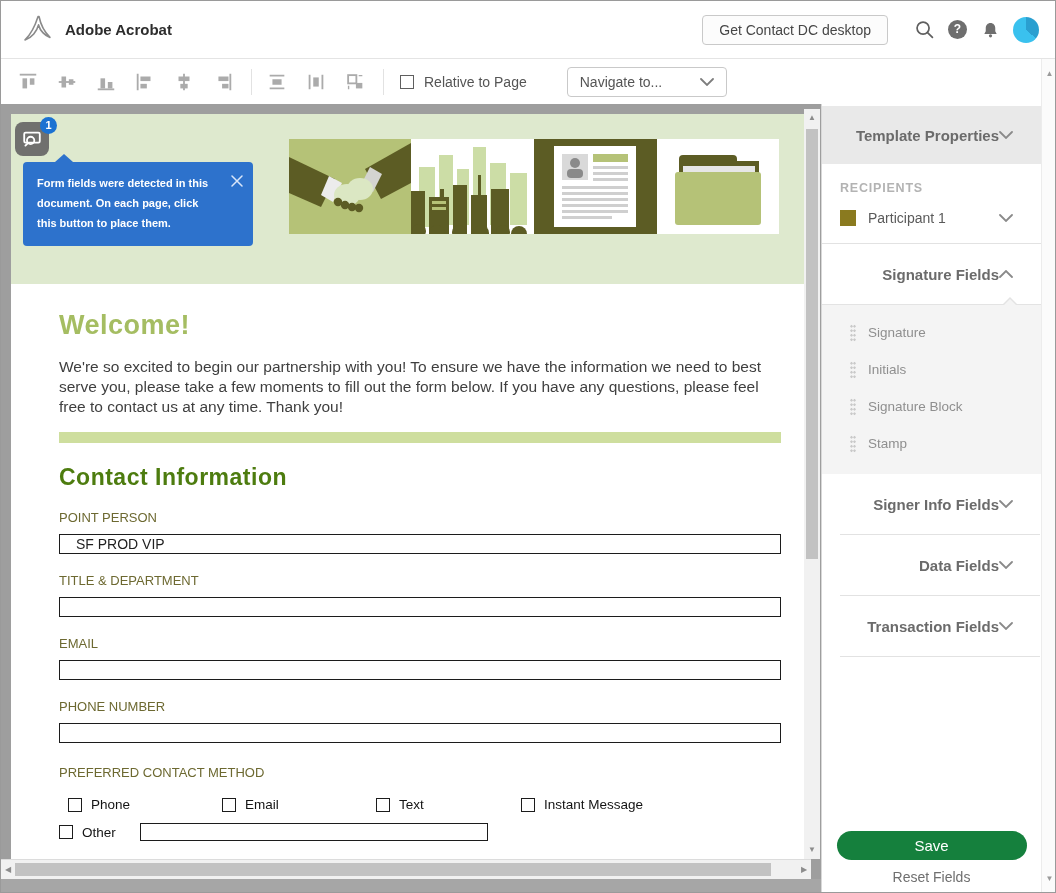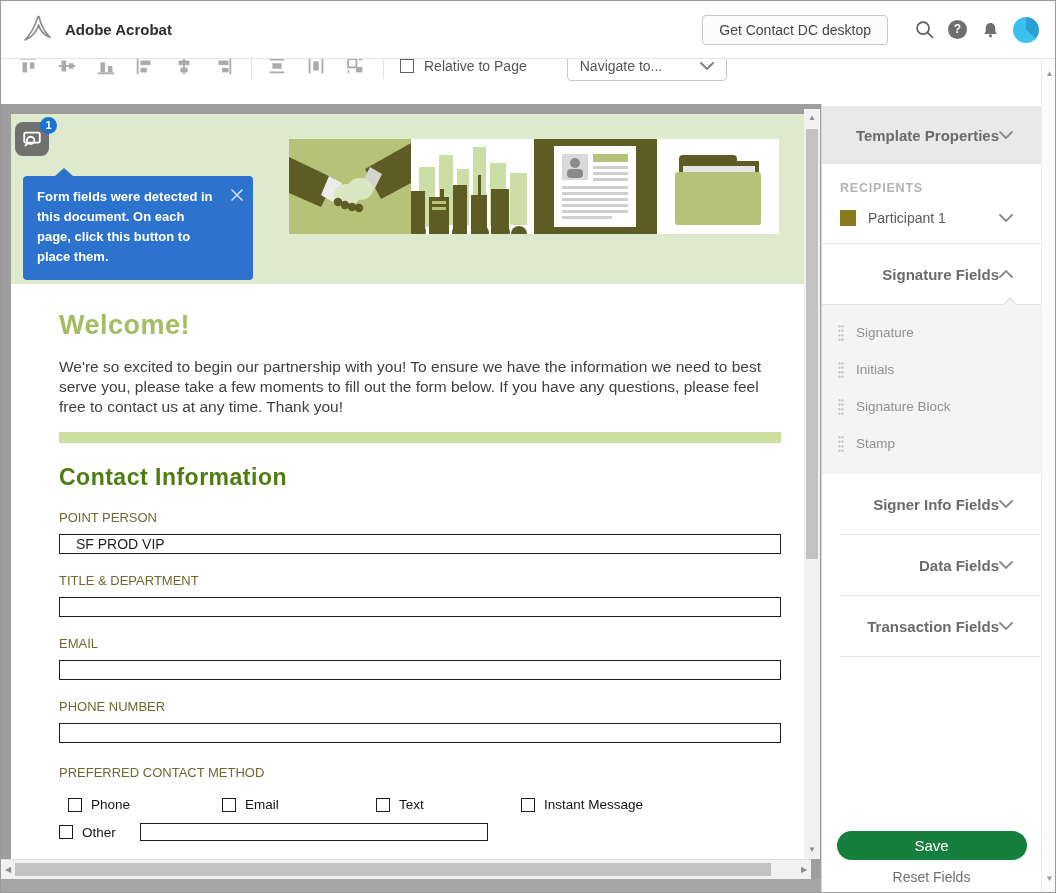--- a/index.html
+++ b/index.html
@@ -19,21 +19,21 @@
   .get-btn { height:30px; padding:0 16px; border:1px solid #c9c9c9; border-radius:4px;
     background:#fcfcfc; font-size:14px; color:#464646; display:flex; align-items:center; margin-right:20px; cursor:pointer; }
   .hicon { width:33px; height:33px; display:flex; align-items:center; justify-content:center; cursor:pointer; }
   .help-circle { width:19px; height:19px; border-radius:50%; background:#6e6e6e; position:relative; }
   .help-circle::after { content:"?"; position:absolute; left:0; top:0; width:19px; height:19px;
     color:#fff; font-size:12px; font-weight:bold; text-align:center; line-height:19px; }
   .avatar { width:26px; height:26px; border-radius:50%; margin:0 16px 0 6px; cursor:pointer;
     background:conic-gradient(from 0deg, #2a9fd0 0deg 130deg, #3ac1ee 130deg 360deg); }
 
   
-  .toolbar { position:absolute; top:42px; left:0; width:1040px; height:45px; background:#fff;
+  .toolbar { position:absolute; top:58px; left:0; width:1040px; height:45px; background:#fff;
     display:flex; align-items:center; padding-left:14px; z-index:4; }
   .tool-ic { width:26px; height:26px; display:flex; align-items:center; justify-content:center;
     margin-right:13px; cursor:default; }
   .tb-sep { width:1px; height:26px; background:#e2e2e2; margin:0 12px 0 2px; }
   .rel-group { display:flex; align-items:center; margin-left:4px; cursor:pointer; }
   .rel-cb { width:14px; height:14px; border:1.5px solid #5f5f5f; background:#fff; flex:none; }
   .rel-label { margin-left:10px; font-size:14px; color:#555; }
   .nav-select { margin-left:40px; width:160px; height:30px; border:1px solid #c9c9c9; border-radius:4px;
     display:flex; align-items:center; padding:0 12px; font-size:14px; color:#555; cursor:pointer; }
   .nav-select .lbl { flex:1; }
@@ -41,22 +41,22 @@
   
   .docarea { position:absolute; top:103px; left:0; width:820px; height:790px; background:#9e9e9e; }
   .page { position:absolute; left:10px; top:10px; width:793px; height:745px; background:#fff; overflow:hidden; }
 
   
   .banner { position:relative; height:170px; background:#dee9ce; }
   .detect-btn { position:absolute; left:4px; top:8px; width:34px; height:34px; border-radius:8px;
     background:#70706e; display:flex; align-items:center; justify-content:center; cursor:pointer; }
   .detect-badge { position:absolute; left:29px; top:3px; width:17px; height:17px; border-radius:50%;
     background:#1b72d2; color:#fff; font-size:11px; font-weight:bold; text-align:center; line-height:17px; }
-  .tooltip { position:absolute; left:12px; top:62px; width:230px; background:#2d72cc; border-radius:4px;
-    color:#fff; padding:11px 34px 13px 14px; font-size:13px; font-weight:600; line-height:20px; }
+  .tooltip { position:absolute; left:12px; top:48px; width:230px; background:#2d72cc; border-radius:4px;
+    color:#fff; padding:11px 34px 13px 14px; font-size:11px; font-weight:600; line-height:20px; }
   .tooltip::before { content:""; position:absolute; left:32px; top:-8px; border-left:9px solid transparent;
     border-right:9px solid transparent; border-bottom:8px solid #2d72cc; }
   .tt-close { position:absolute; right:10px; top:11px; cursor:pointer; }
   .illustration { position:absolute; left:278px; top:25px; width:490px; height:95px; display:flex; }
   .illustration svg { flex:none; }
 
   
   .doc-content { padding-left:48px; }
   .welcome-h { margin:26px 0 0; font-size:27px; font-weight:bold; color:#a5bd62; letter-spacing:.5px; }
   .intro { width:714px; margin:16px 0 0; font-size:15.5px; line-height:20px; color:#3f3f3f; }
@@ -104,21 +104,21 @@
   .swatch { width:16px; height:16px; background:#8a7a1f; flex:none; }
   .rec-name { flex:1; margin-left:12px; font-size:14px; color:#5a5a5a; }
   .hr-full { border:0; border-top:1px solid #e2e2e2; margin:0; }
   .hr-inset { border:0; border-top:1px solid #e2e2e2; margin:0 0 0 18px; width:200px; }
   .sec-header { height:60px; display:flex; align-items:center; padding:0 28px 0 18px; cursor:pointer; }
   .sig-panel { position:relative; background:#f4f4f4; border-top:1px solid #e3e3e3; padding:9px 0 12px; }
   .notch-outer { position:absolute; top:-8px; right:23px; border-left:8px solid transparent;
     border-right:8px solid transparent; border-bottom:8px solid #e3e3e3; }
   .notch-inner { position:absolute; top:-6px; right:24px; border-left:7px solid transparent;
     border-right:7px solid transparent; border-bottom:7px solid #f4f4f4; }
-  .sig-item { height:37px; display:flex; align-items:center; padding-left:16px; cursor:grab; }
+  .sig-item { height:37px; display:flex; align-items:center; padding-left:28px; cursor:grab; }
   .drag-dots { width:6px; height:18px; flex:none;
     background-image:radial-gradient(circle, #c9c9c9 1.1px, transparent 1.4px);
     background-size:3px 4.5px; background-position:0 0; }
   .sig-name { margin-left:12px; font-size:13.5px; color:#8f8f8f; }
   .save-wrap { position:absolute; left:0; right:0; top:727px; text-align:center; }
   .save-btn { width:190px; height:29px; border:none; border-radius:15px; background:#15803d;
     color:#fff; font-size:15px; font-weight:normal; font-family:"Liberation Sans",sans-serif; cursor:pointer; }
   .reset-link { margin-top:9px; font-size:14px; color:#6f6f6f; cursor:pointer; }
 
   

